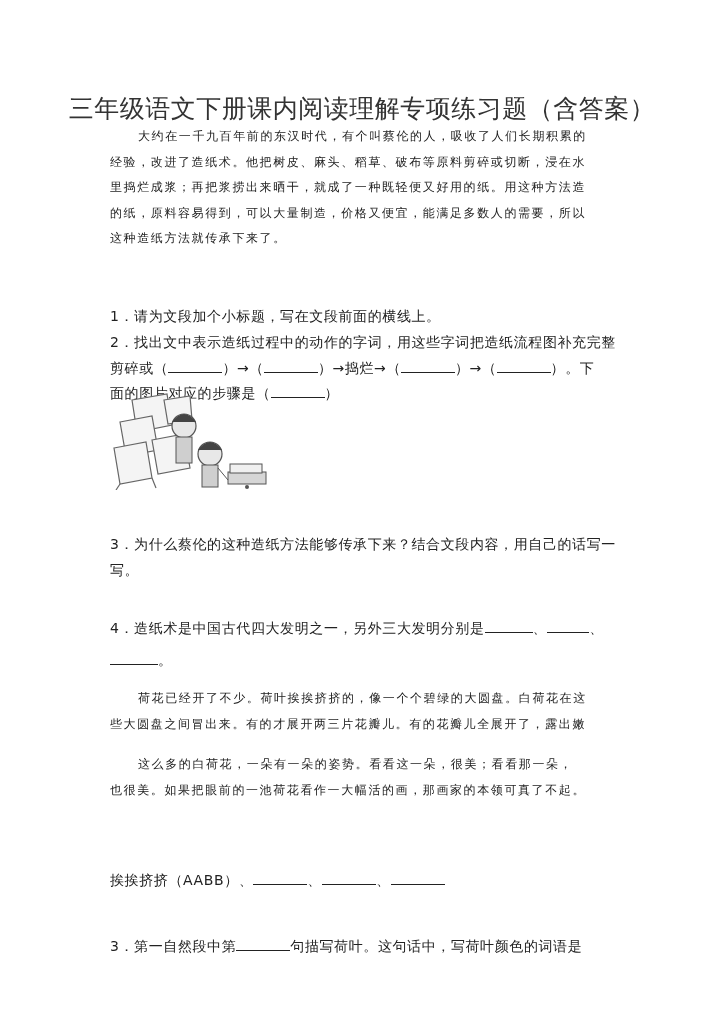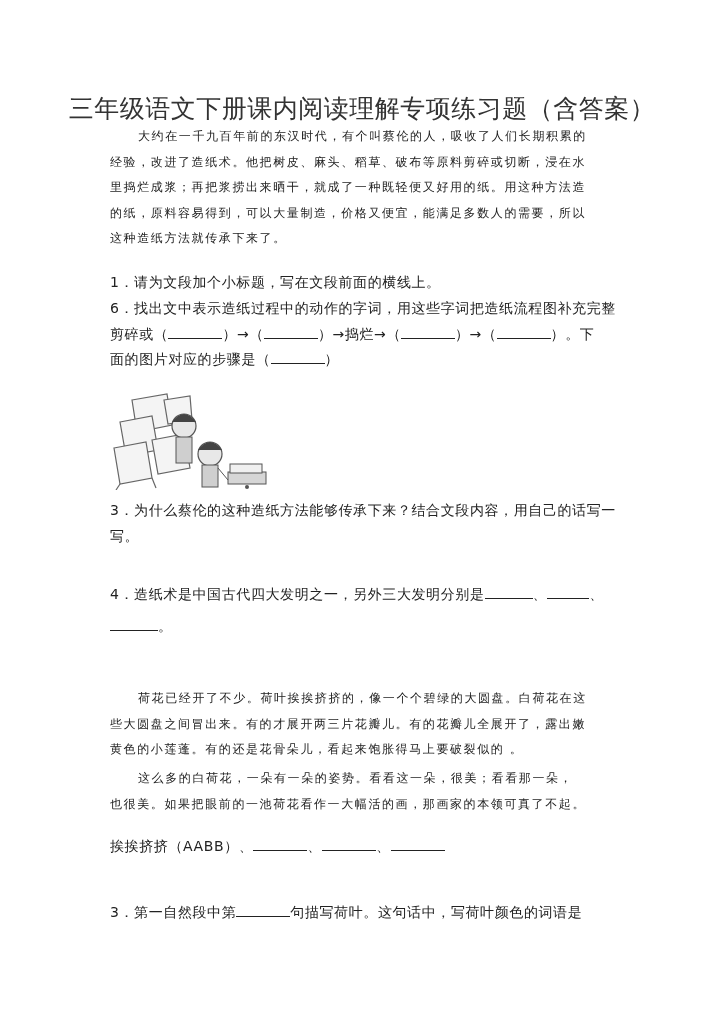--- a/index.html
+++ b/index.html
@@ -19,41 +19,42 @@
     font-size: 12px; line-height: 25.5px; color: #222;
     font-family: "DejaVu Serif", "Liberation Serif", serif;
     letter-spacing: 1.6px;
   }
   .para .indent { display: inline-block; width: 28px; }
   .q {
     position: absolute; left: 110px; width: 520px;
     font-size: 14px; line-height: 25.5px; color: #222;
     font-family: "DejaVu Sans", "Liberation Sans", sans-serif;
     letter-spacing: 0.6px;
+    margin-top: 34px;
   }
   .blank { display: inline-block; border-bottom: 1px solid #222; height: 14px; vertical-align: baseline; }
   .illus { position: absolute; left: 112px; top: 390px; width: 160px; height: 100px; }
 </style>
 </head>
 <body>
 
 <div class="title">三年级语文下册课内阅读理解专项练习题（含答案）</div>
 
 <div class="para" style="top:124px;">
   <div><span class="indent"></span><span>大约在一千九百年前的东汉时代，有个叫蔡伦的人，吸收了人们长期积累的</span></div>
   <div>经验，改进了造纸术。他把树皮、麻头、稻草、破布等原料剪碎或切断，浸在水</div>
   <div>里捣烂成浆；再把浆捞出来晒干，就成了一种既轻便又好用的纸。用这种方法造</div>
   <div>的纸，原料容易得到，可以大量制造，价格又便宜，能满足多数人的需要，所以</div>
   <div>这种造纸方法就传承下来了。</div>
 </div>
 
 <div class="q" style="top:270px;">1．请为文段加个小标题，写在文段前面的横线上。</div>
 
 <div class="q" style="top:296px;">
-  <div>6．找出文中表示造纸过程中的动作的字词，用这些字词把造纸流程图补充完整</div>
+  <div>2．找出文中表示造纸过程中的动作的字词，用这些字词把造纸流程图补充完整</div>
   <div>
     <span>剪碎或（</span><span class="blank" style="width:54px;"></span><span>）→（</span><span class="blank" style="width:54px;"></span><span>）→捣烂→（</span><span class="blank" style="width:54px;"></span><span>）→（</span><span class="blank" style="width:54px;"></span><span>）。下</span>
   </div>
   <div>
     <span>面的图片对应的步骤是（</span><span class="blank" style="width:54px;"></span><span>）</span>
   </div>
 </div>
 
 <svg class="illus" viewBox="0 0 160 100">
   <g fill="#f4f4f4" stroke="#666" stroke-width="1.2">
@@ -92,22 +93,21 @@
     <span>4．造纸术是中国古代四大发明之一，另外三大发明分别是</span><span class="blank" style="width:48px;"></span><span>、</span><span class="blank" style="width:42px;"></span><span>、</span>
   </div>
   <div style="margin-top:6px;">
     <span class="blank" style="width:48px;"></span><span>。</span>
   </div>
 </div>
 
 <div class="para" style="top:686px;">
   <div><span class="indent"></span><span>荷花已经开了不少。荷叶挨挨挤挤的，像一个个碧绿的大圆盘。白荷花在这</span></div>
   <div>些大圆盘之间冒出来。有的才展开两三片花瓣儿。有的花瓣儿全展开了，露出嫩</div>
-  <div>黄色的小莲蓬。有的还是花骨朵儿，看起来饱胀得马上要破裂似的 。</div>
-  <div style="margin-top:4px;font-family:Liberation Mono, monospace;"><span class="indent"></span><span>这么多的白荷花，一朵有一朵的姿势。看看这一朵，很美；看看那一朵，</span></div>
+  <div style="margin-top:15px;"><span class="indent"></span><span>这么多的白荷花，一朵有一朵的姿势。看看这一朵，很美；看看那一朵，</span></div>
   <div>也很美。如果把眼前的一池荷花看作一大幅活的画，那画家的本领可真了不起。</div>
 </div>
 
 <div class="q" style="top:826px;">
   <div style="margin-top:8px;">
     <span>挨挨挤挤（AABB）、</span><span class="blank" style="width:54px;"></span><span>、</span><span class="blank" style="width:54px;"></span><span>、</span><span class="blank" style="width:54px;"></span>
   </div>
 </div>
 
 <div class="q" style="top:900px;">

